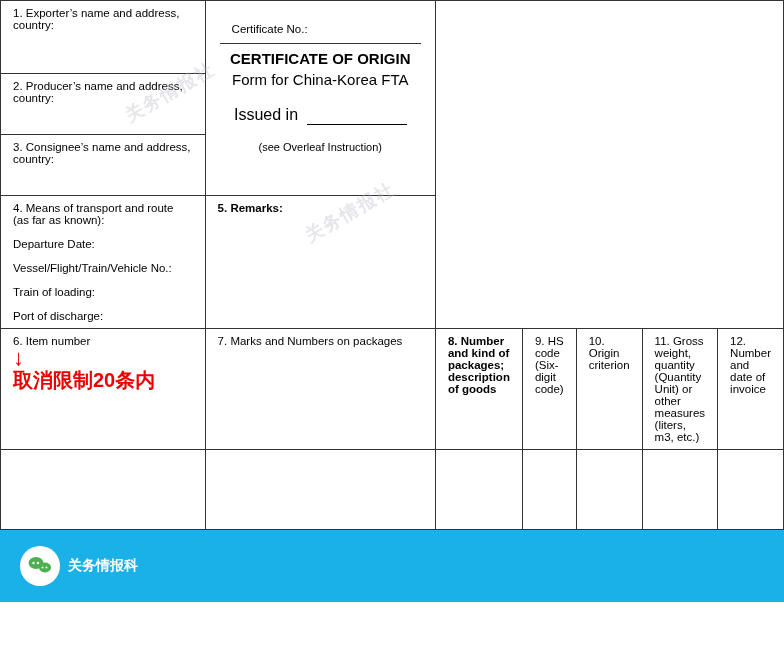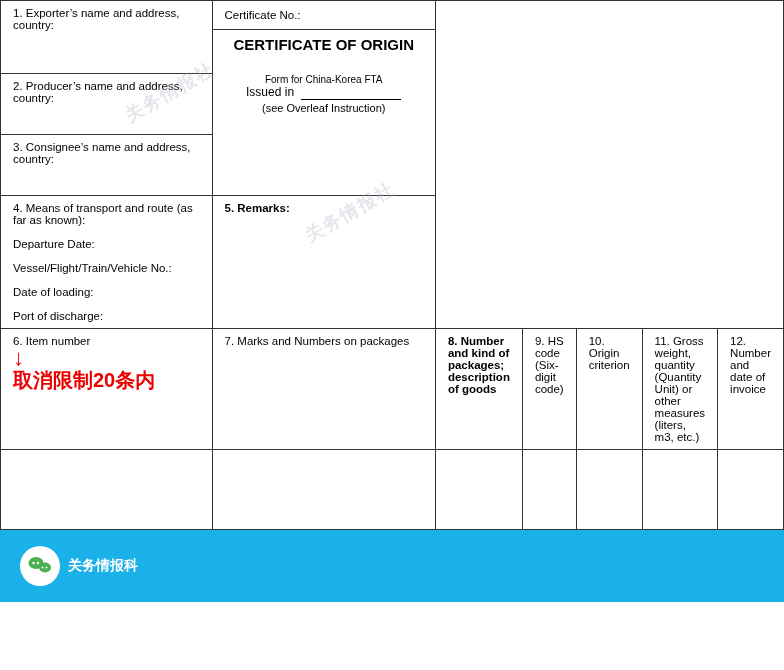--- a/index.html
+++ b/index.html
@@ -40,39 +40,40 @@
       text-align: center;
       padding-top: 30px;
       padding-bottom: 20px;
     }
     .cert-title {
       font-size: 15px;
       font-weight: bold;
       color: #000;
     }
     .cert-subtitle {
-      font-size: 10px;
-      color: #000;
-      margin-top: 21px;
+      font-size: 15px;
+      color: #000;
+      margin-top: 4px;
     }
     .cert-issued {
-      font-size: 12px;
-      color: #000;
+      font-size: 16px;
+      color: #000;
+      margin-top: 18px;
     }
     .cert-issued-line {
       display: inline-block;
       border-bottom: 1px solid #000;
       width: 100px;
       margin-left: 4px;
     }
     .cert-instruction {
       font-size: 11px;
       color: #000;
       text-align: center;
-      margin-top: 2px;
+      margin-top: 16px;
     }
     .combined-right {
       padding: 0;
     }
     
     .transport-cell {
       padding: 8px;
     }
     .remarks-cell {
       padding: 8px;
@@ -184,21 +185,21 @@
     <span class="watermark" style="top:200px;left:300px;">关务情报社</span>
 
     <table class="cert-table">
 
       <tbody>
           <tr>
         <td class="row-left">
           <span>1. Exporter’s name and address, country:</span>
           <br><br><br><br>
         </td>
-        <td class="row-right combined-right" rowspan="3" style="padding:0; vertical-align:top;">
+        <td class="row-right combined-right" rowspan="3" style="padding:14px; vertical-align:top;">
           <table class="right-top-inner">
             <tbody>
                   <tr>
               <td style="padding: 8px 12px; min-height:40px;">
                 <span>Certificate No.:</span>
               </td>
             </tr>
             <tr>
               <td class="cert-title-cell">
                 <div class="cert-title">CERTIFICATE OF ORIGIN</div>
@@ -230,21 +231,21 @@
       </tr>
 
       <tr>
         <td class="transport-cell">
           <span>4. Means of transport and route (as far as known):</span>
           <br><br>
           <span>Departure Date:</span>
           <br><br>
           <span>Vessel/Flight/Train/Vehicle No.:</span>
           <br><br>
-          <span>Date of loading:</span>
+          <span>Train of loading:</span>
           <br><br>
           <span>Port of discharge:</span>
         </td>
         <td class="remarks-cell">
           <span>5. Remarks:</span>
         </td>
       </tr>
 
       <tr>
         <td class="col-header" style="width:9%; position:relative;margin-top:14px;">

